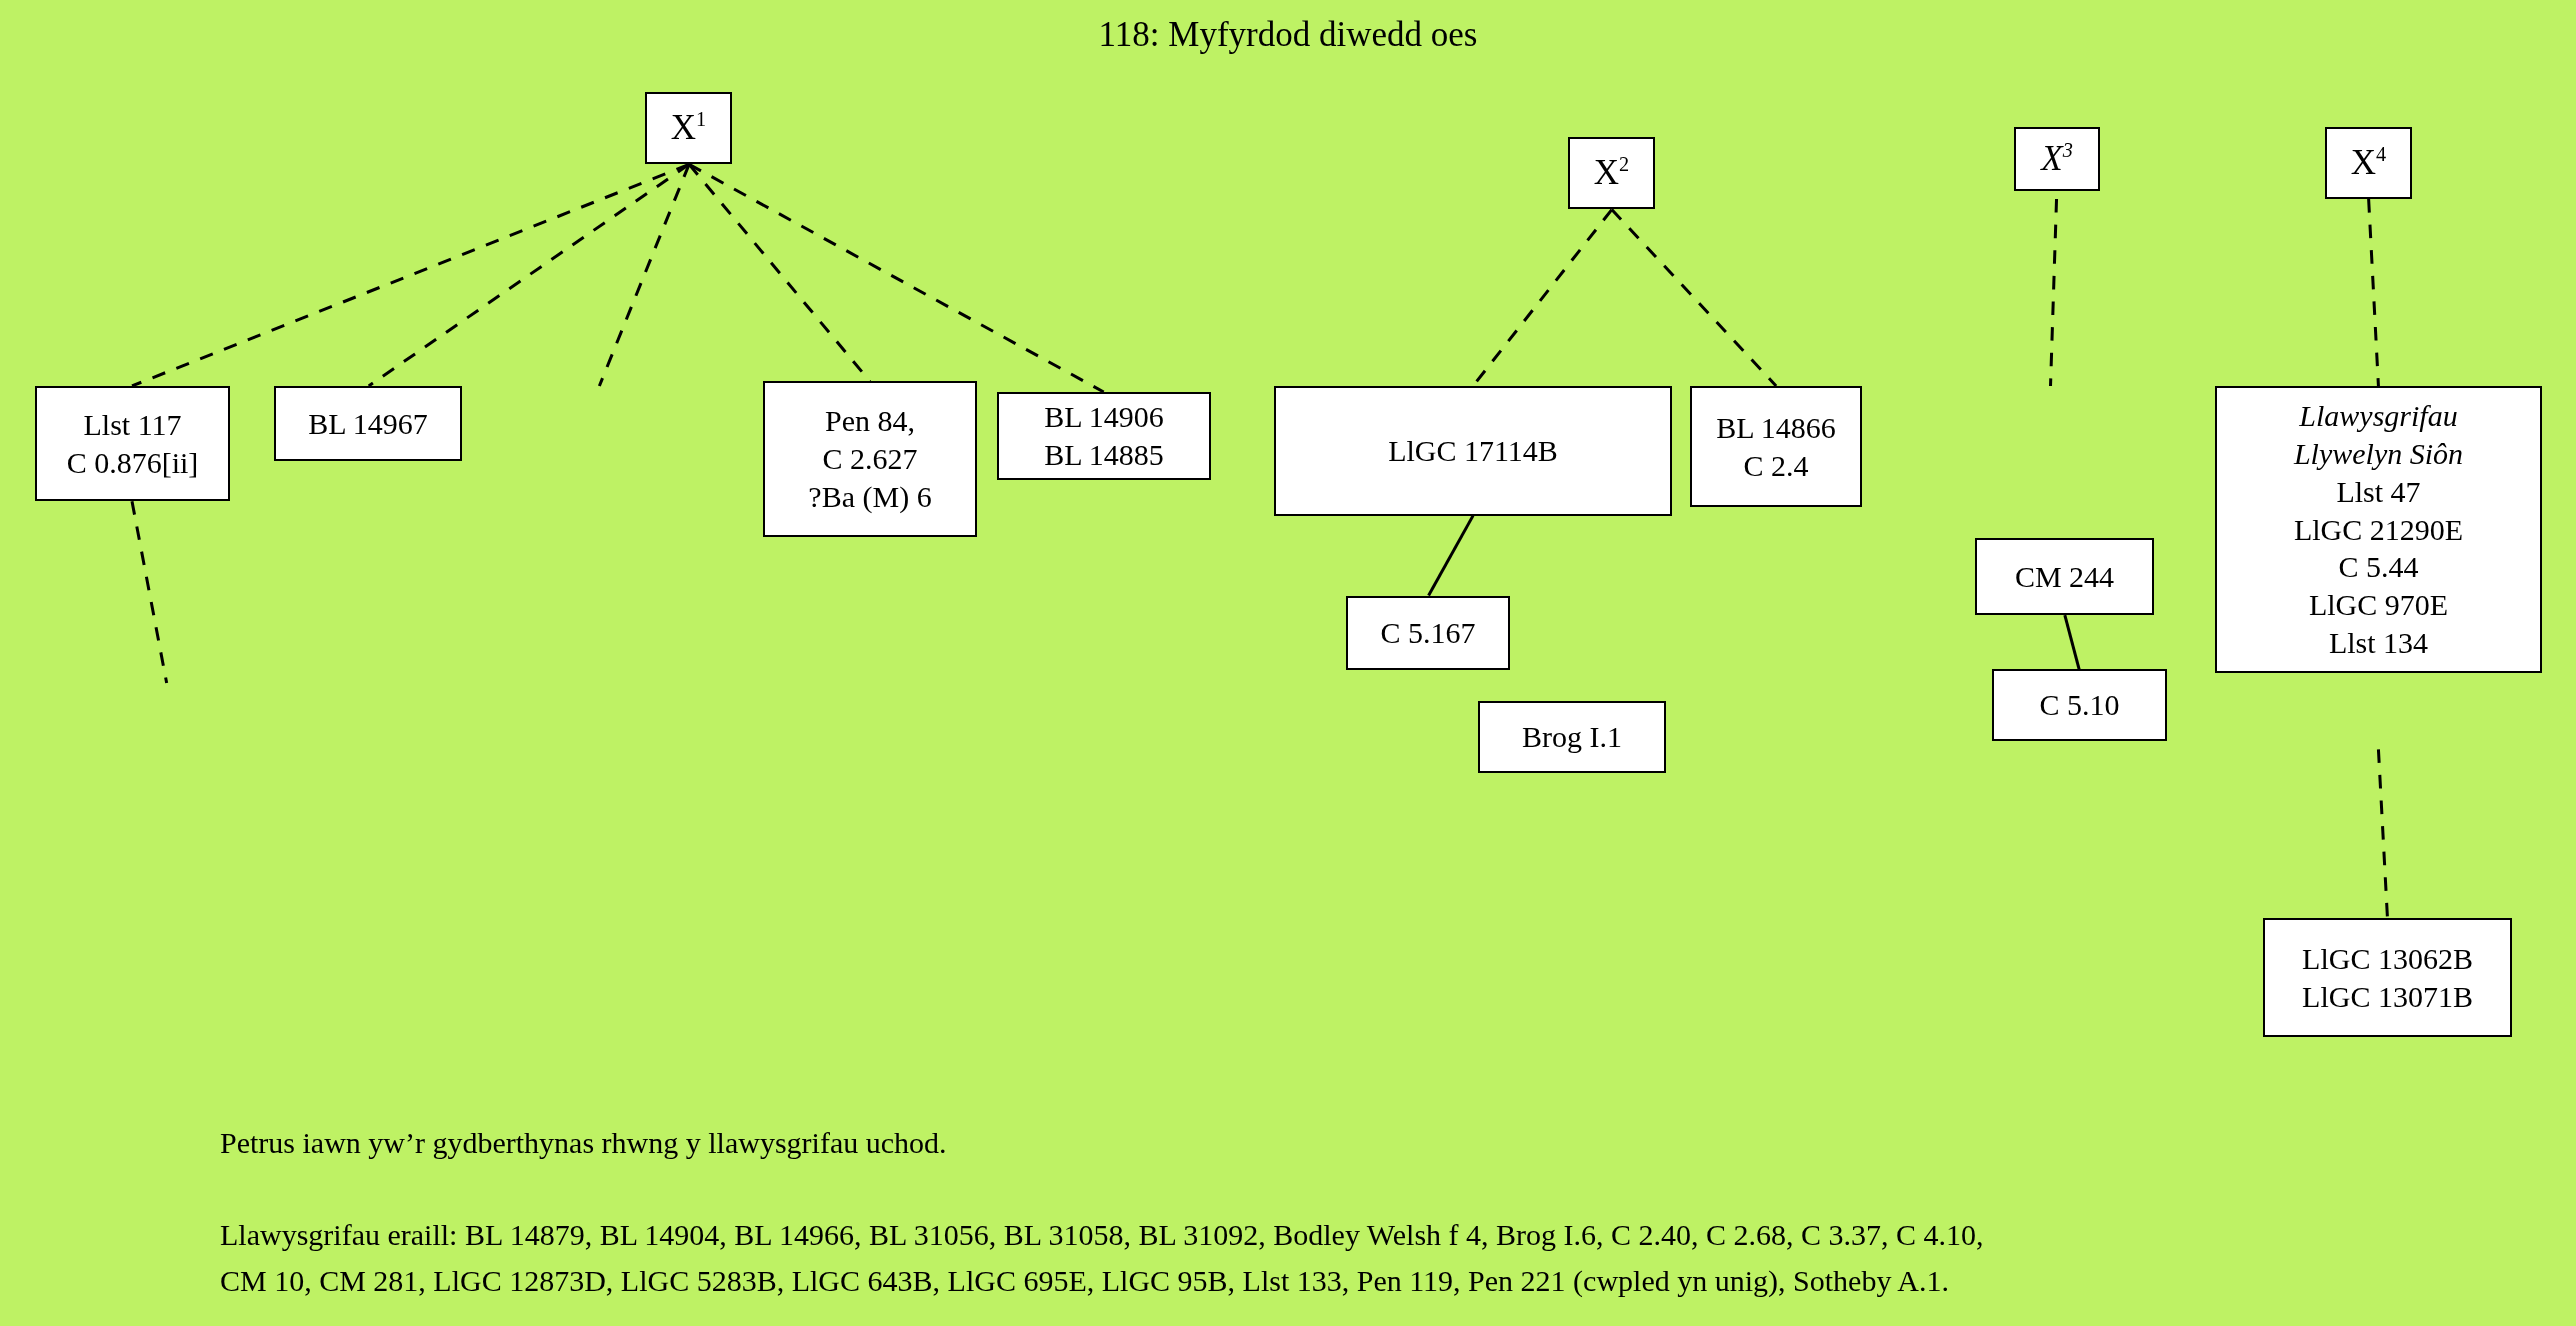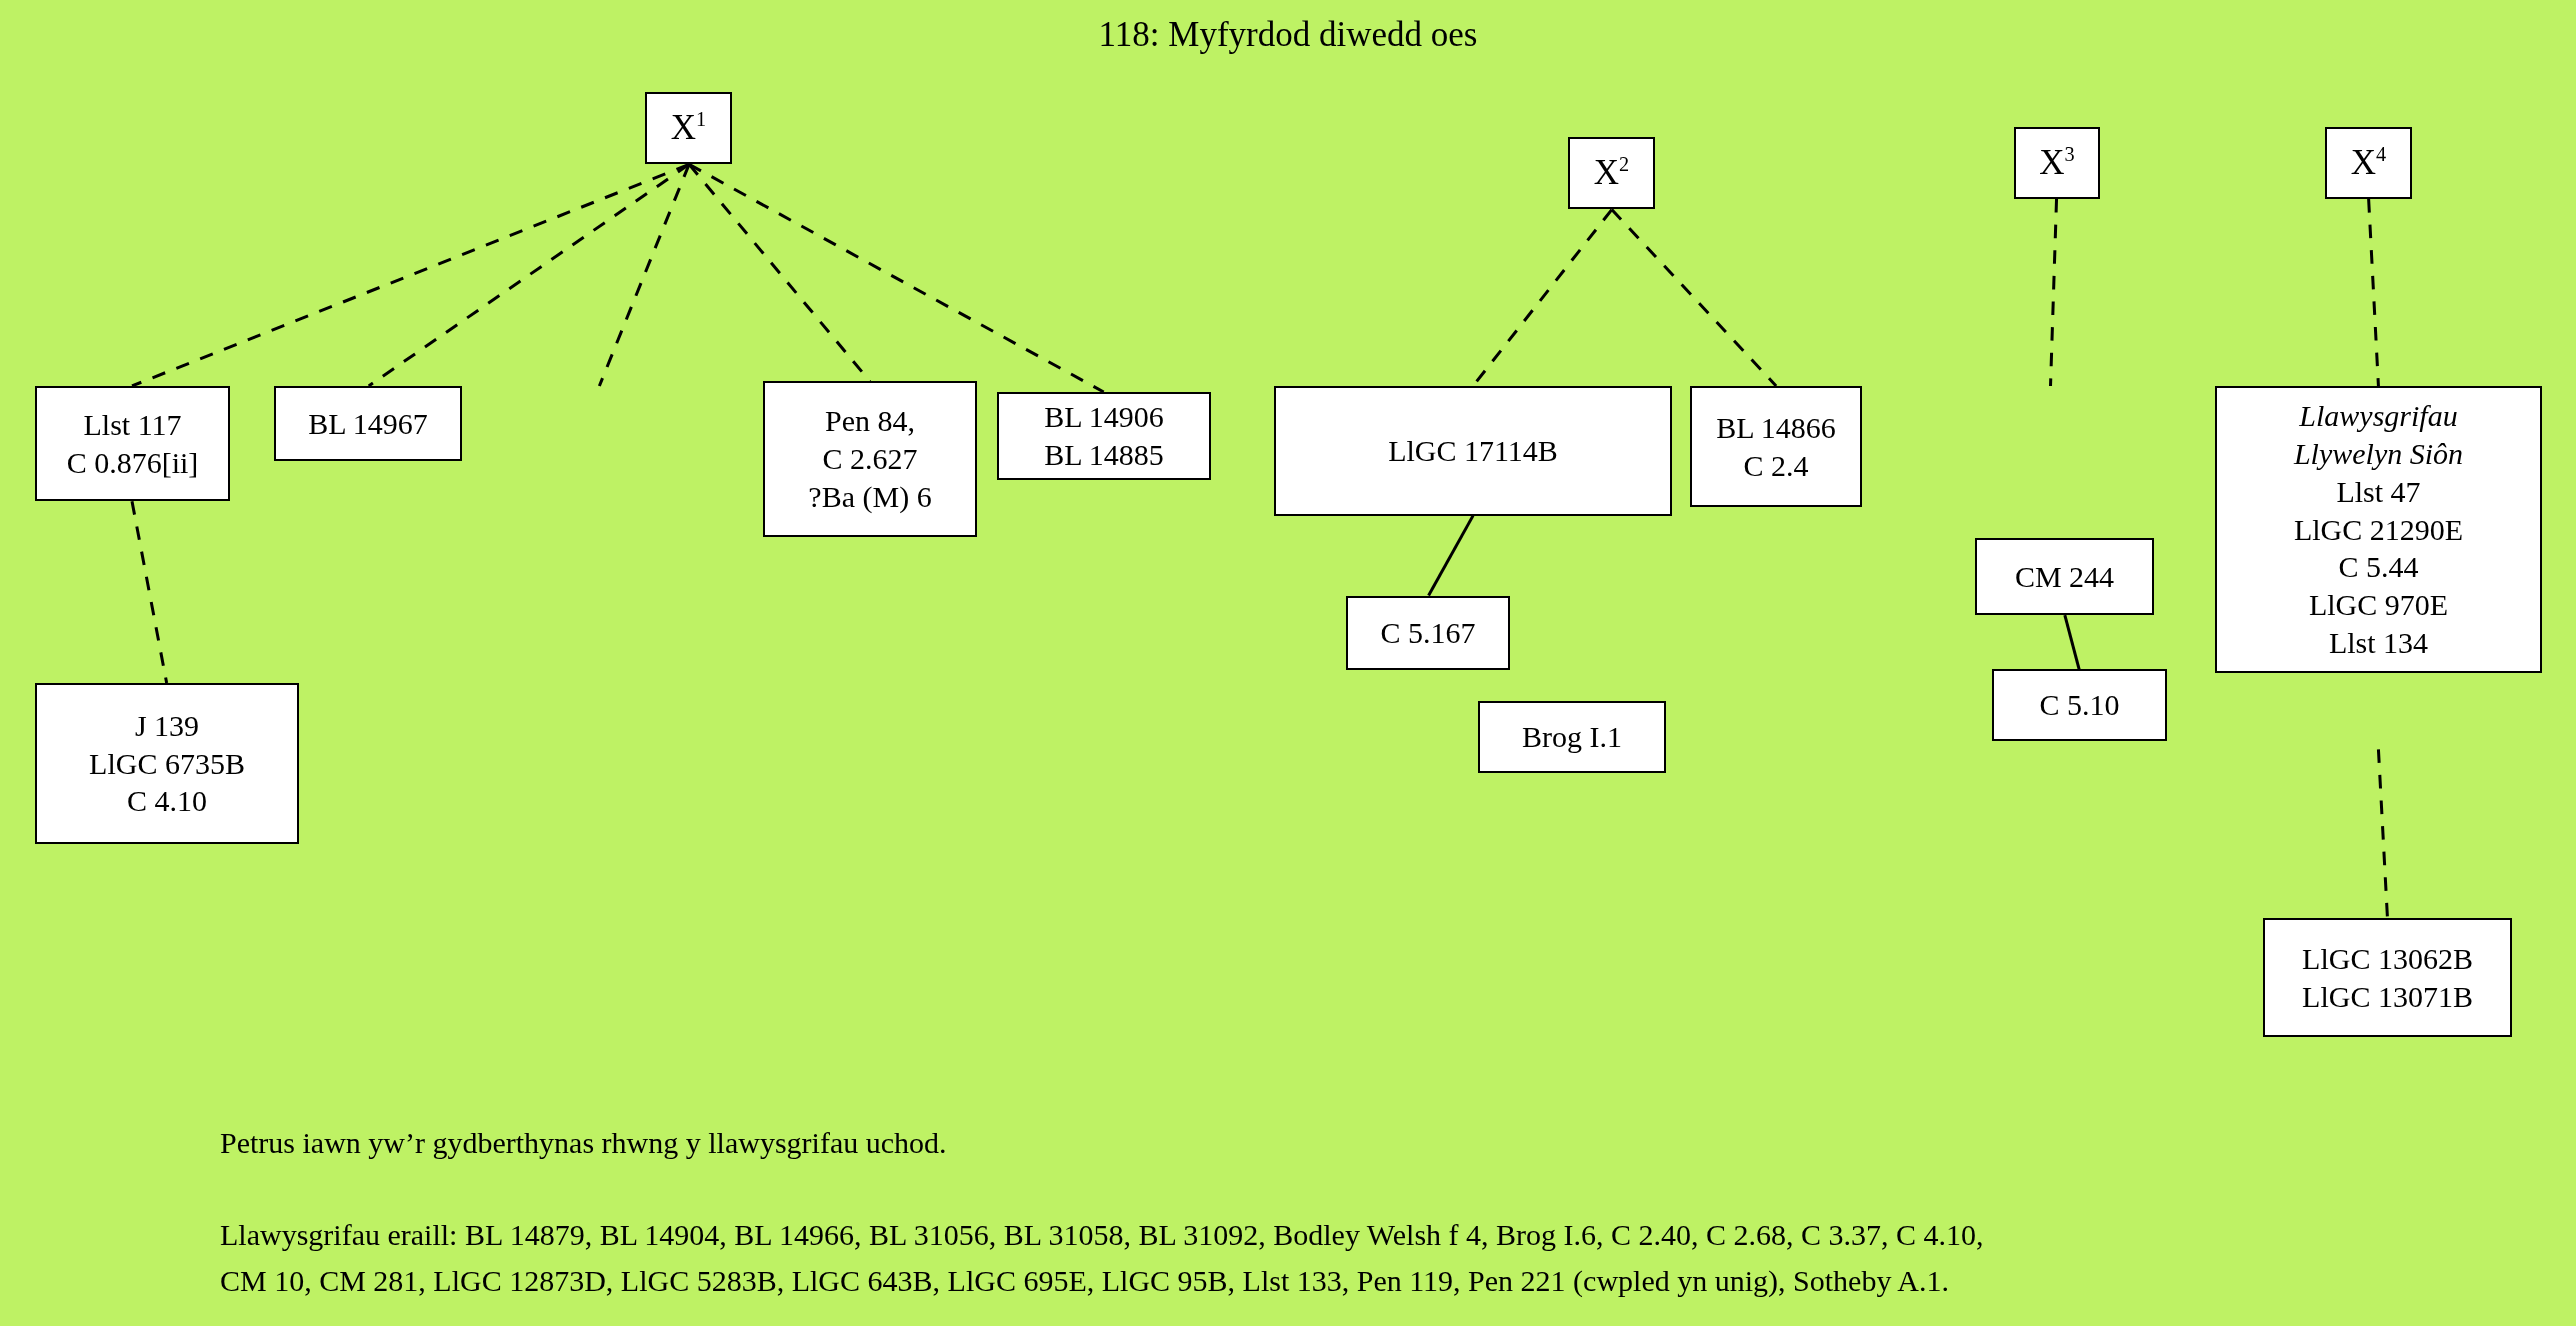--- a/index.html
+++ b/index.html
@@ -99,21 +99,21 @@
         <line x1="3155" y1="994" x2="3167" y2="1218" stroke="#000000" stroke-width="4" stroke-dasharray="18,16"></line>
       </g>
   </svg>
 
   <div class="node hypo" id="n-x1" style="left: 645px; top: 92px; width: 87px; height: 72px;">
       <span class="line">X<sup>1</sup></span>
     </div>
   <div class="node hypo" id="n-x2" style="left: 1568px; top: 137px; width: 87px; height: 72px;">
       <span class="line">X<sup>2</sup></span>
     </div>
-  <div class="node hypo" id="n-x3" style="left: 2014px; top: 127px; width: 86px; height: 72px;">
+  <div class="node hypo" id="n-x3" style="left: 2014px; top: 127px; width: 86px; height: 64px; font-style: italic;">
       <span class="line">X<sup>3</sup></span>
     </div>
   <div class="node hypo" id="n-x4" style="left: 2325px; top: 127px; width: 87px; height: 72px;">
       <span class="line">X<sup>4</sup></span>
     </div>
 
   <div class="node" id="n-llst117" style="left: 35px; top: 386px; width: 195px; height: 115px;">
       <span class="line">Llst 117</span>
       <span class="line">C 0.876[ii]</span>
     </div>
@@ -121,25 +121,20 @@
       <span class="line">BL 14967</span>
     </div>
   <div class="node" id="n-pen84" style="left: 763px; top: 381px; width: 214px; height: 156px;">
       <span class="line">Pen 84,</span>
       <span class="line">C 2.627</span>
       <span class="line">?Ba (M) 6</span>
     </div>
   <div class="node" id="n-bl14906" style="left: 997px; top: 392px; width: 214px; height: 88px;">
       <span class="line">BL 14906</span>
       <span class="line">BL 14885</span>
-    </div>
-  <div class="node" id="n-j139" style="left: 35px; top: 683px; width: 264px; height: 161px;">
-      <span class="line">J 139</span>
-      <span class="line">LlGC 6735B</span>
-      <span class="line">C 4.10</span>
     </div>
   <div class="node" id="n-llgc17114b" style="left: 1274px; top: 386px; width: 398px; height: 130px;">
       <span class="line">LlGC 17114B</span>
     </div>
   <div class="node" id="n-c5167" style="left: 1346px; top: 596px; width: 164px; height: 74px;">
       <span class="line">C 5.167</span>
     </div>
   <div class="node" id="n-brogi1" style="left: 1478px; top: 701px; width: 188px; height: 72px;">
       <span class="line">Brog I.1</span>
     </div>

